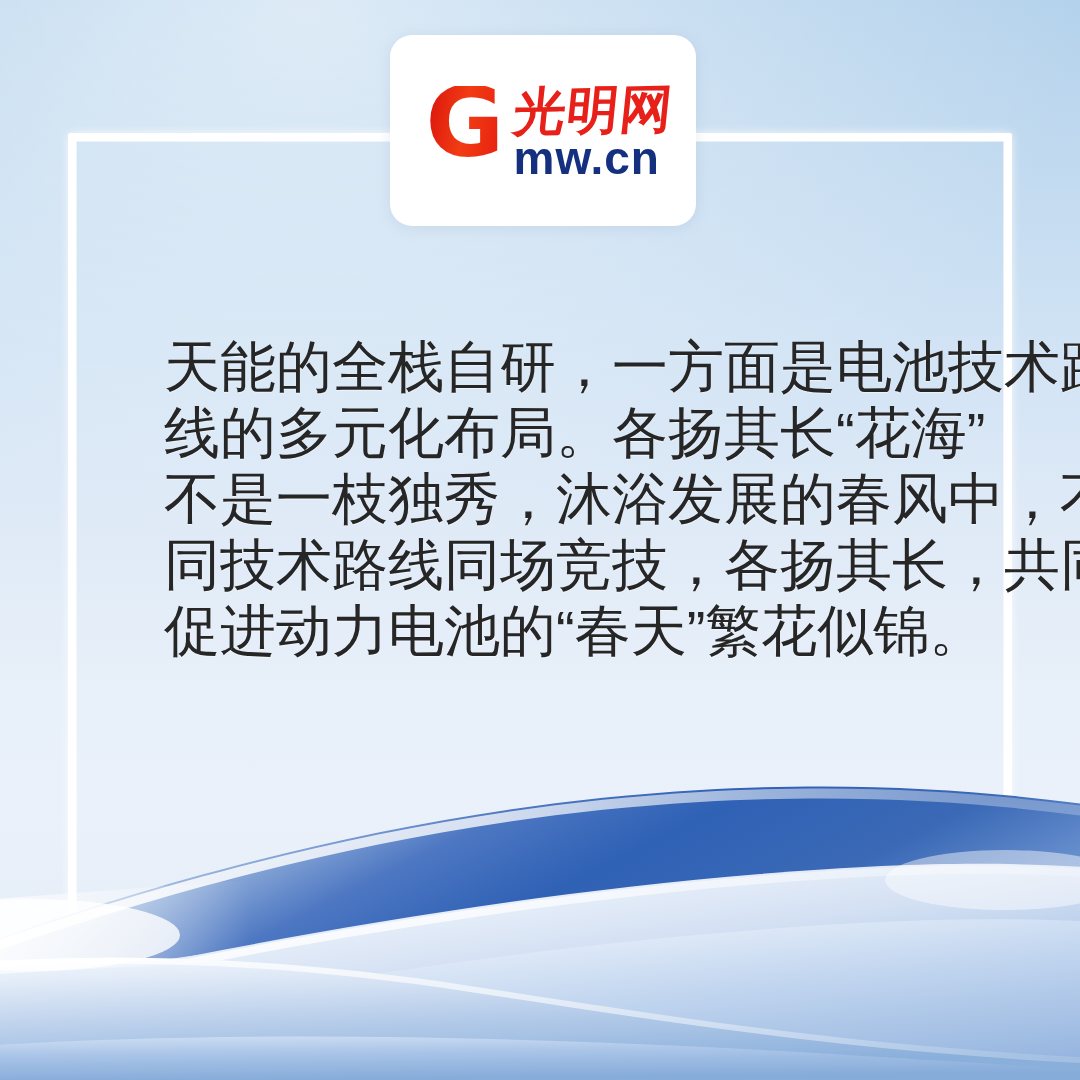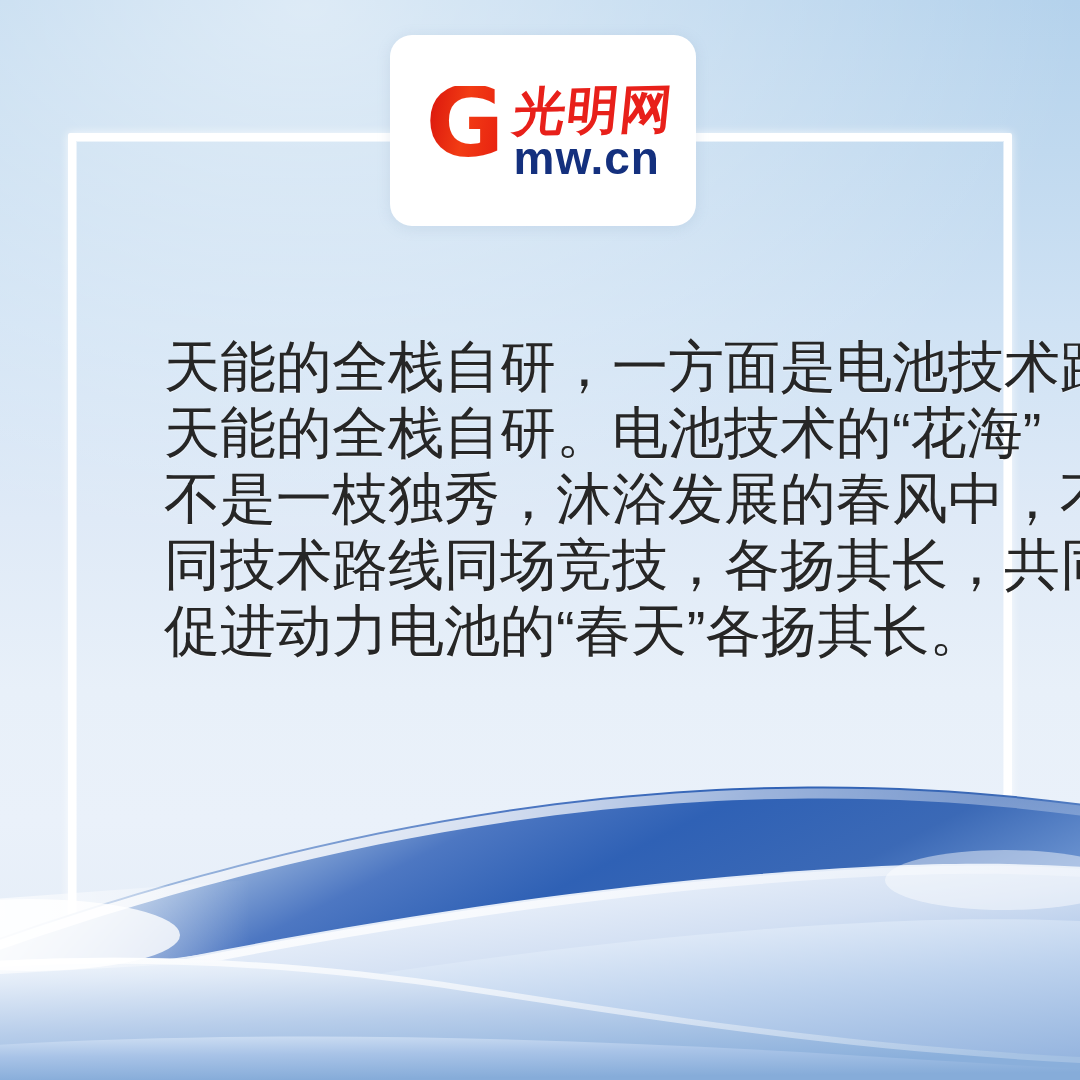--- a/index.html
+++ b/index.html
@@ -185,19 +185,19 @@
       <div class="logo-g">
         <span>G</span>
       </div>
       <div class="logo-cn-chars">光明网</div>
       <div class="logo-mw">mw.cn</div>
     </div>
   </div>
 
   <div class="body-text">
     <div class="ln">天能的全栈自研，一方面是电池技术路</div>
-    <div class="ln">天能的全栈自研。电池技术的“花海”</div>
+    <div class="ln">线的多元化布局。各扬其长“花海”</div>
     <div class="ln">不是一枝独秀，沐浴发展的春风中，不</div>
     <div class="ln">同技术路线同场竞技，各扬其长，共同</div>
-    <div class="ln">促进动力电池的“春天”各扬其长。</div>
+    <div class="ln">促进动力电池的“春天”繁花似锦。</div>
   </div>
 
 </div>
 
 </body></html>

